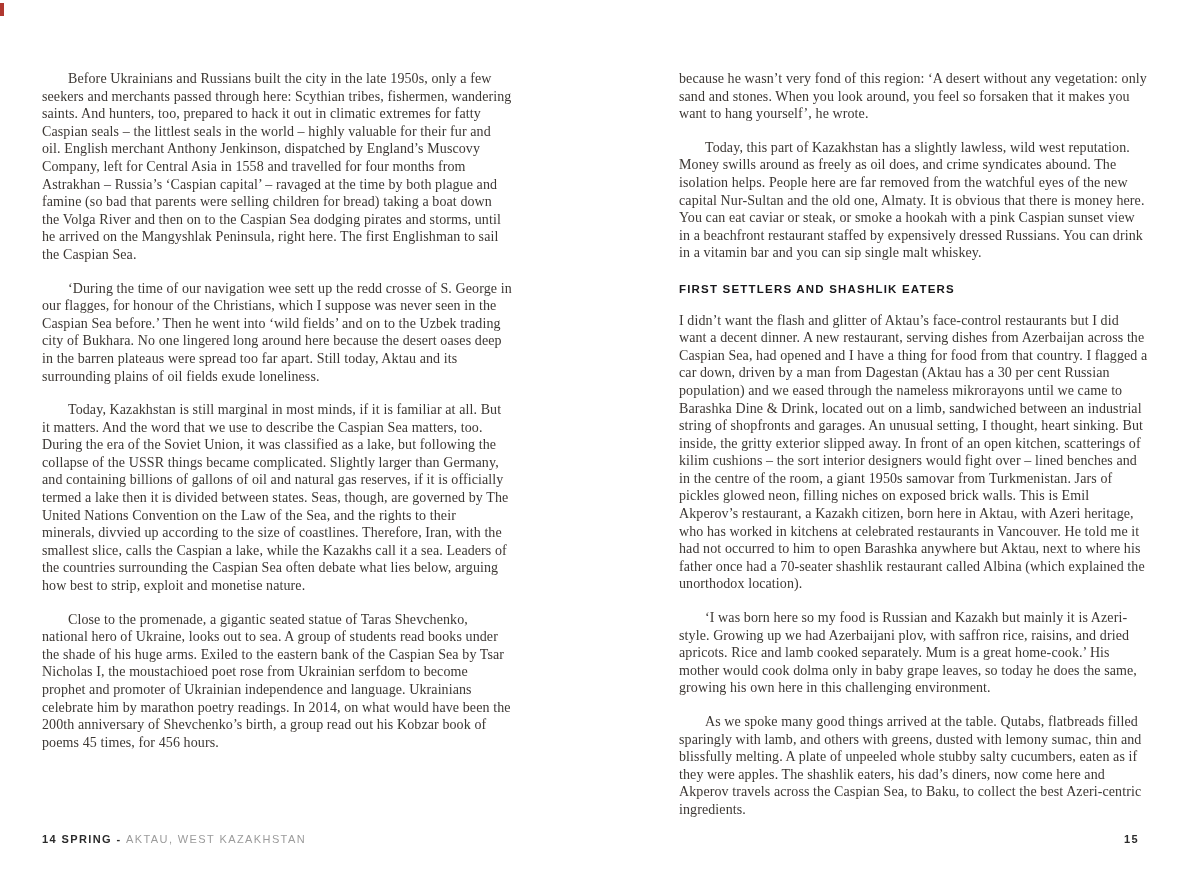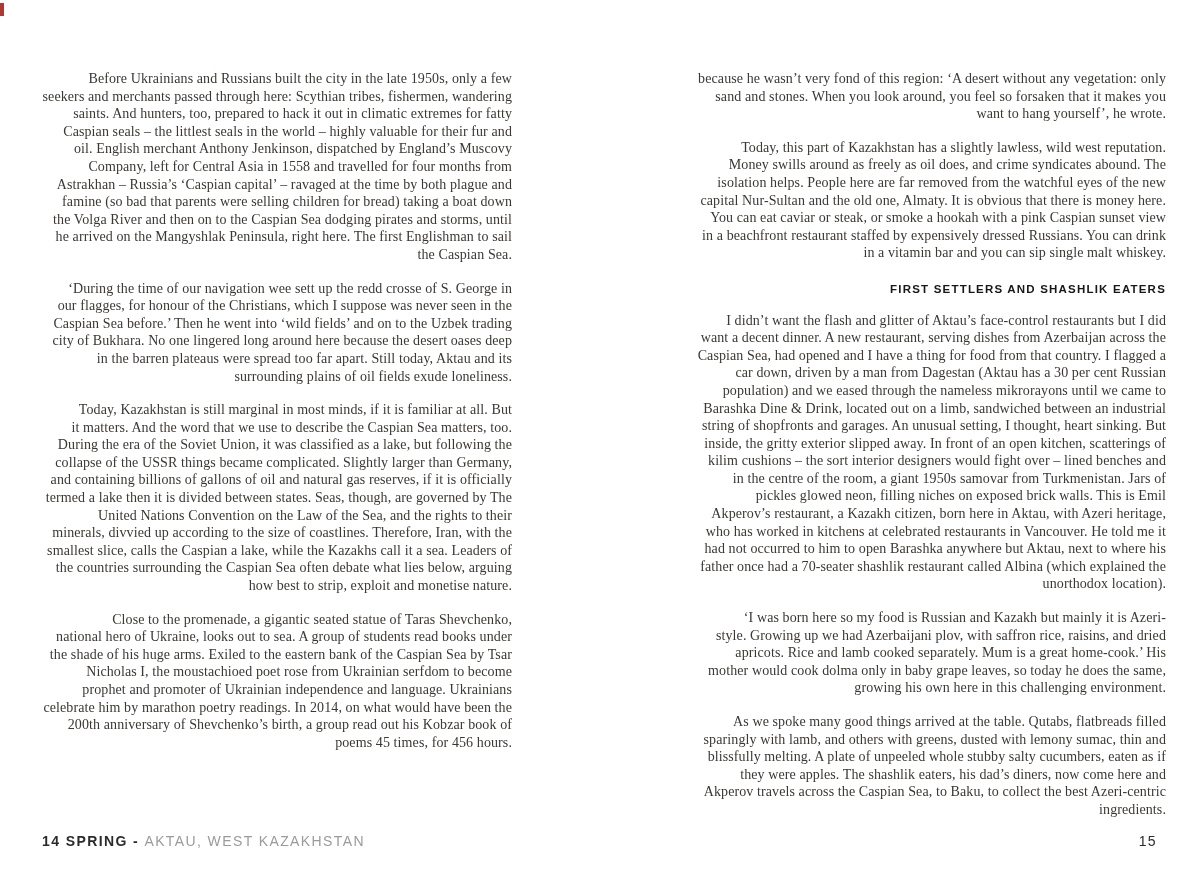--- a/index.html
+++ b/index.html
@@ -11,47 +11,47 @@
     font-family: "Liberation Serif", serif;
     color: #3c3733;
   }
   .corner-mark {
     position: absolute; left: 0; top: 3px;
     width: 4px; height: 13px;
   }
   .page-col {
     position: absolute; top: 70px; width: 470px;
     font-size: 14px; line-height: 17.6px;
-    text-align: right;
+    text-align: left;
     letter-spacing: 0.1px;
   }
   #left-col  { left: 42px; }
-  #right-col { left: 696px; }
+  #right-col { left: 679px; }
   p.para { margin: 0 0 16px 0; }
   p.para.indent { text-indent: 26px; }
   .it { }
   .section-heading {
     font-family: "Liberation Sans", sans-serif;
     font-weight: 700;
     font-size: 11.5px;
     letter-spacing: 1.2px;
     color: #17171a;
     margin: 19px 0 13px 0;
   }
   .footer {
     position: absolute; top: 833px;
     font-family: "Liberation Sans", sans-serif;
-    font-size: 14px;
+    font-size: 11px;
     letter-spacing: 1.4px;
     white-space: nowrap;
   }
   #footer-left { left: 42px; }
   #footer-left .bold  { font-weight: 700; color: #2b2b2b; }
   #footer-left .light { font-weight: 500; color: #9b9b9b; }
-  #footer-right { right: 43px; font-weight: 400; color: #2b2b2b; margin-left: 24px; }
+  #footer-right { right: 61px; font-weight: 700; color: #2b2b2b; margin-left: 24px; }
 </style>
 </head>
 <body>
 
 <div>
 
   <div class="corner-mark" style="background: rgb(176, 56, 48);"></div>
 
   <div id="left-col" class="page-col">
       <p class="para indent"><span>Before Ukrainians and Russians built the city in the late 1950s, only a few seekers and merchants passed through here: Scythian tribes, fishermen, wandering saints. And hunters, too, prepared to hack it out in climatic extremes for fatty Caspian seals – the littlest seals in the world – highly valuable for their fur and oil. English merchant Anthony Jenkinson, dispatched by England’s Muscovy Company, left for Central Asia in 1558 and travelled for four months from Astrakhan – Russia’s ‘Caspian capital’ – ravaged at the time by both plague and famine (so bad that parents were selling children for bread) taking a boat down the Volga River and then on to the Caspian Sea dodging pirates and storms, until he arrived on the Mangyshlak Peninsula, right here. The first Englishman to sail the Caspian Sea.</span></p>

